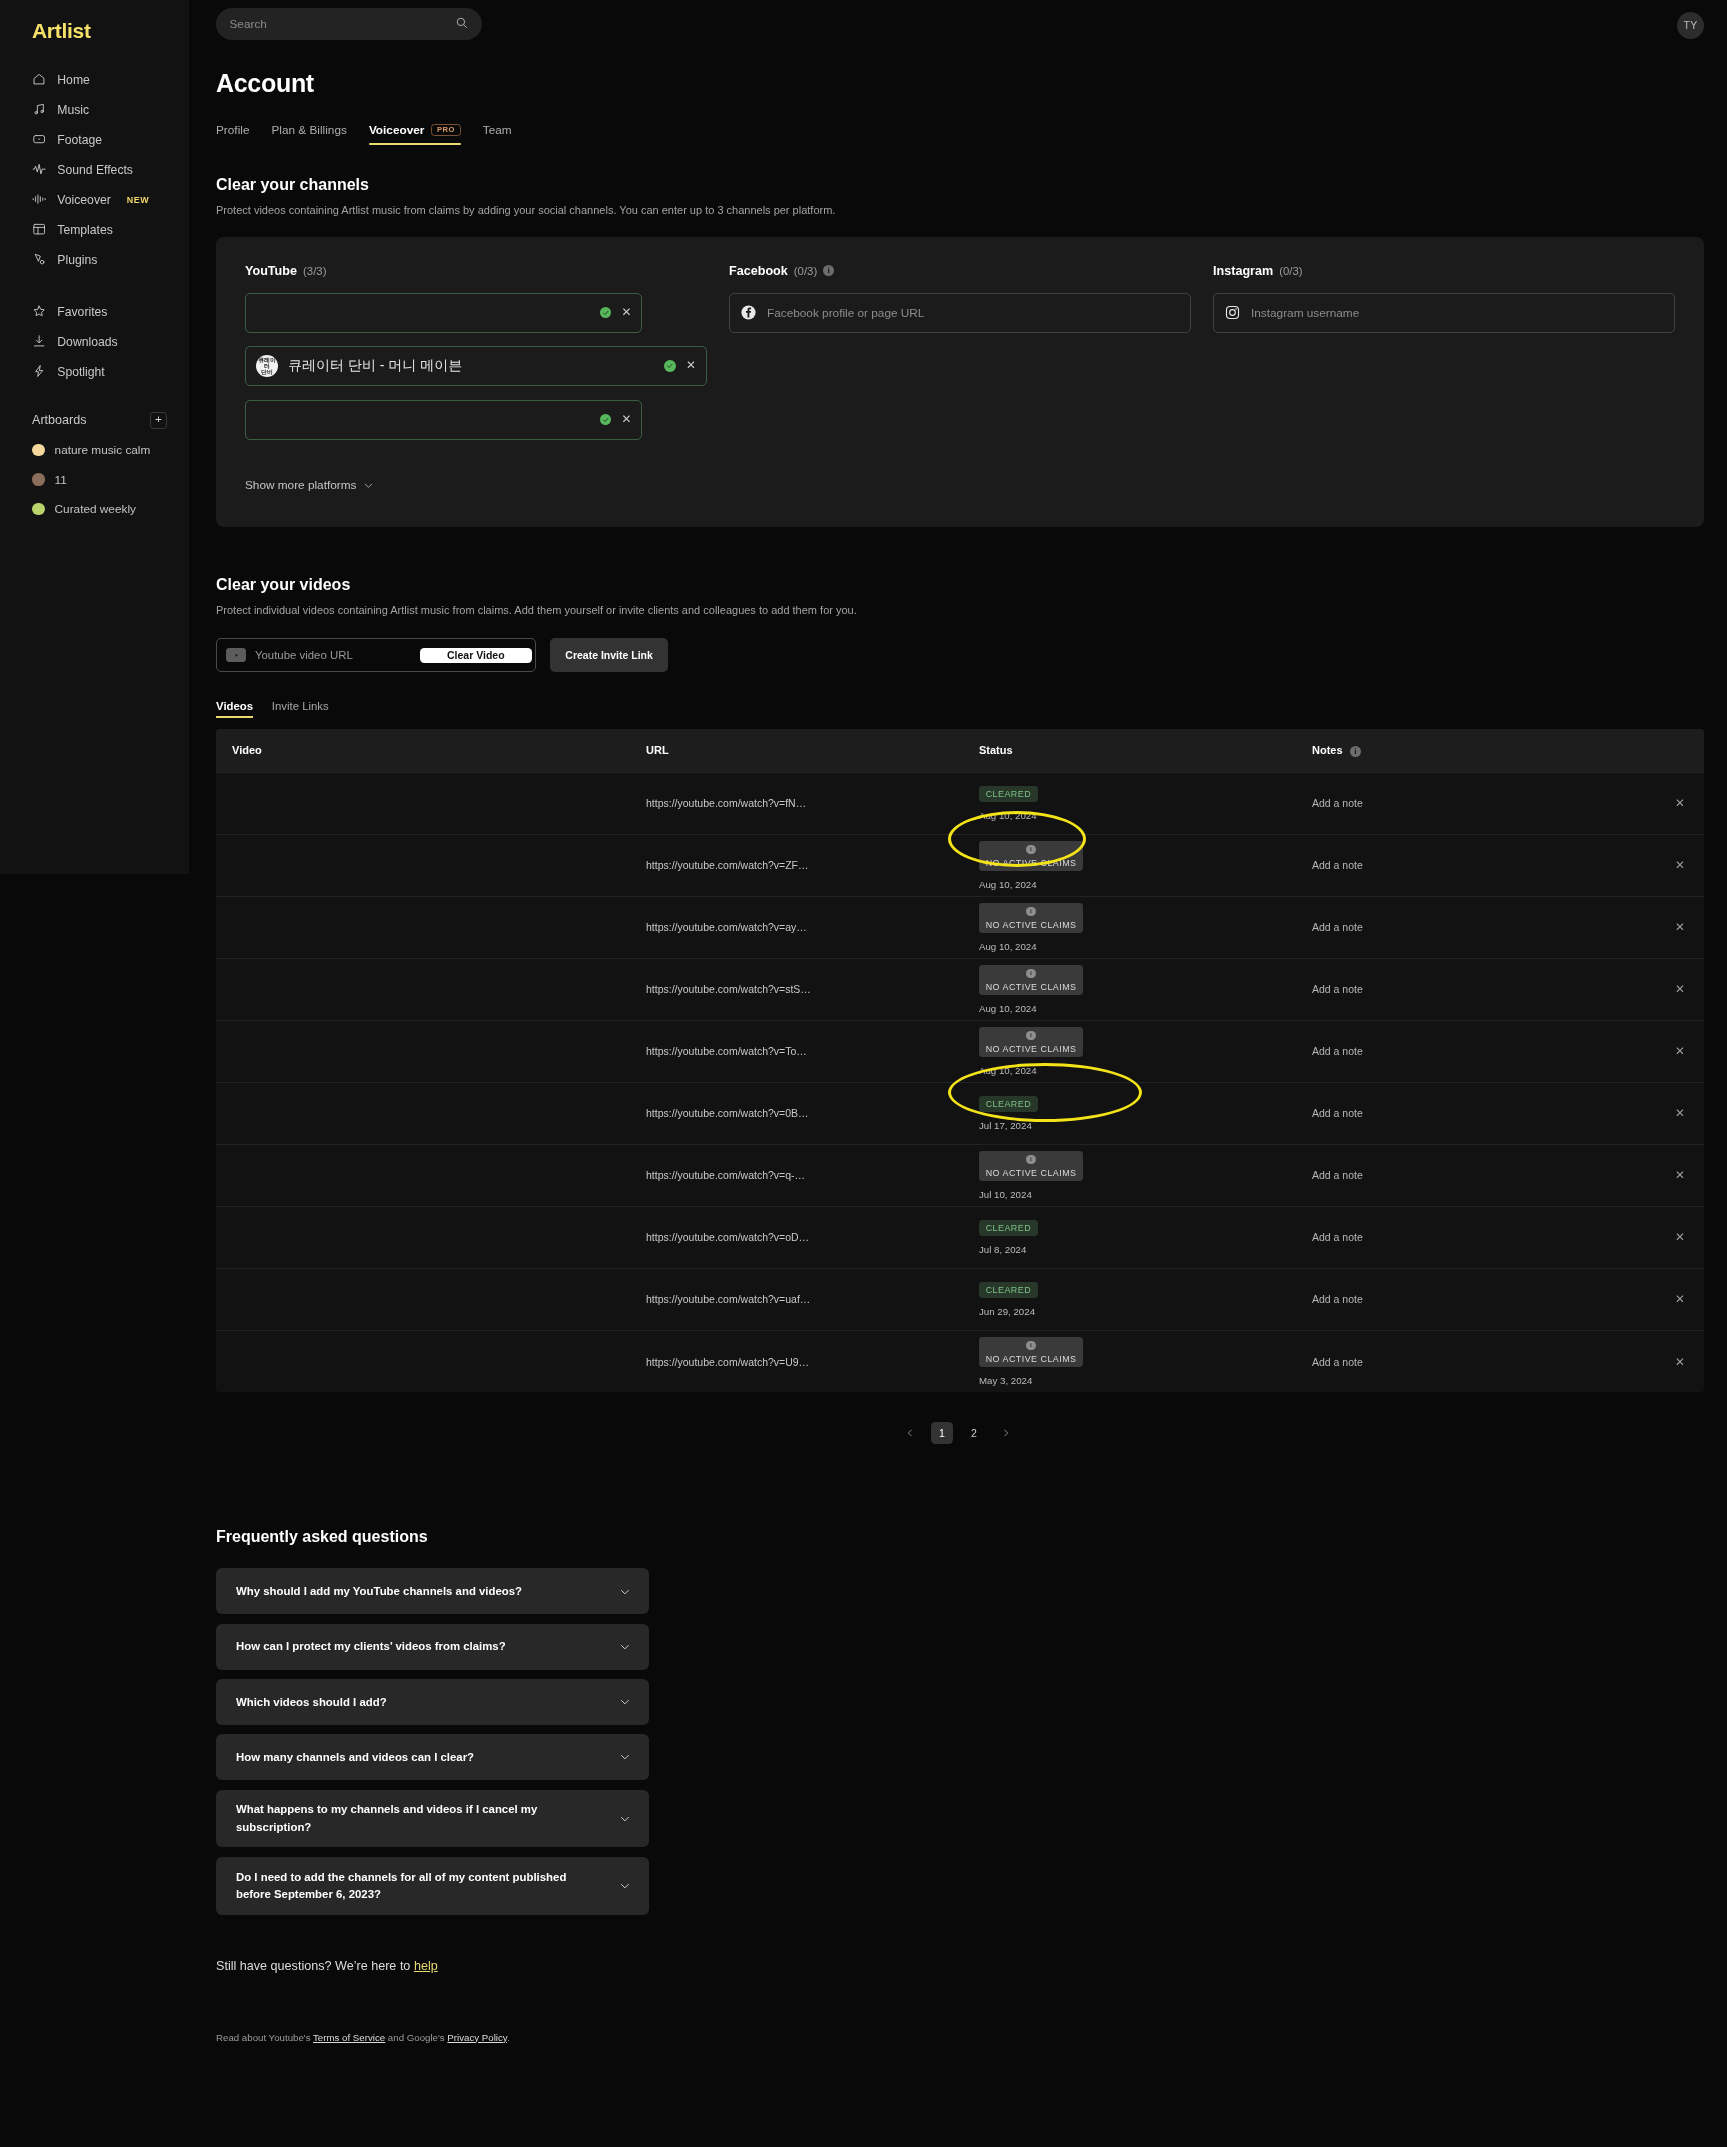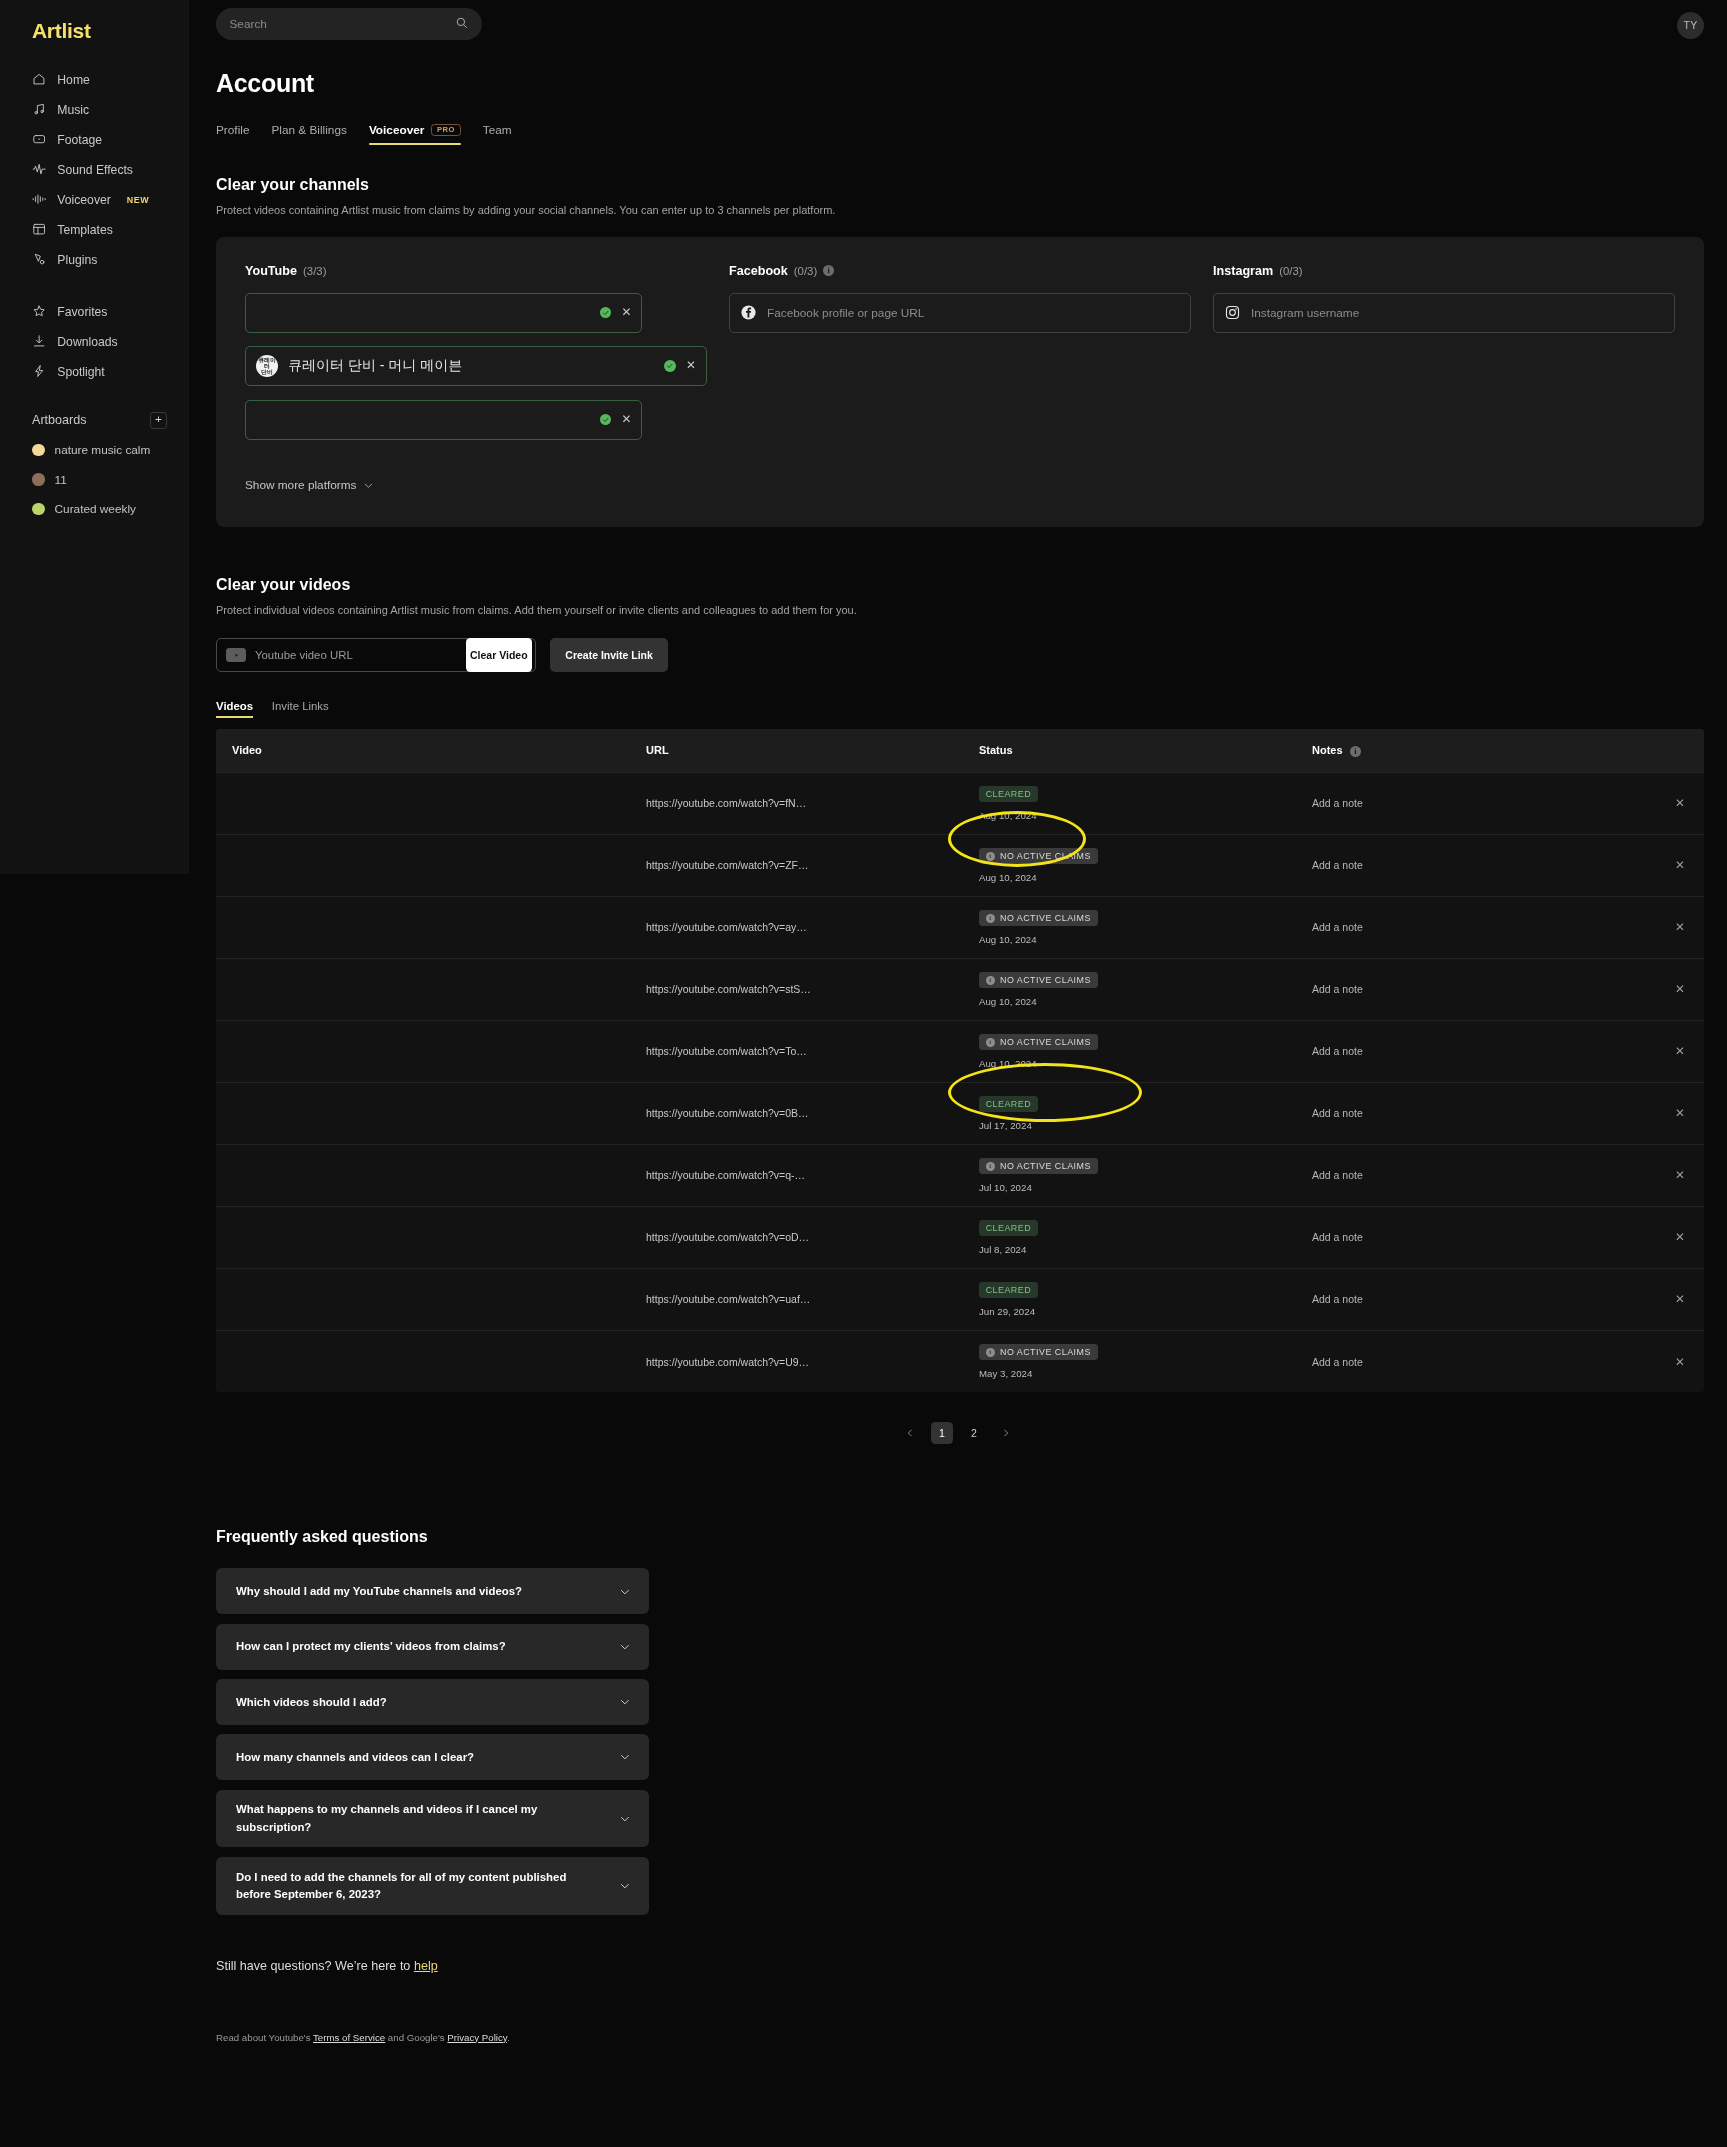--- a/index.html
+++ b/index.html
@@ -149,21 +149,21 @@
   .vid-input-row { display: flex; align-items: center; gap: 14.3px; margin: 22px 0 0 27px; }
   .vid-url-box {
     width: 320px; height: 34px; border: 0.8px solid #4a4a4a; border-radius: 5px;
     display: flex; align-items: center; padding: 0 3.4px 0 9.3px; gap: 9.3px;
   }
   .yt-box { width: 19.4px; height: 13.5px; border-radius: 3.4px; background: #5c5c5c; display:flex; align-items:center; justify-content:center; flex:0 0 19.4px;}
   .yt-box svg { width: 6.7px; height: 6.7px; fill: #1a1a1a; }
   .vid-url-box .ph { flex: 1; font-size: 11.4px; color: #9a9a9a; }
   .clear-video-btn {
     background: #fff; color: #111; font-size: 10.5px; font-weight: 700;
-    border: 0; border-radius: 4.2px; height: 34px; padding: 0 4px; cursor: pointer;
+    border: 0; border-radius: 4.2px; height: 15px; padding: 0 27px; cursor: pointer;
     font-family: inherit;
   }
   .create-invite-btn {
     background: #333333; color: #fff; font-size: 10.5px; font-weight: 700;
     border: 0; border-radius: 5px; height: 34px; padding: 0 15px; cursor: pointer;
     font-family: inherit;
   }
 
   .subtabs { display: flex; gap: 18.6px; margin: 28px 0 0 27px; }
   .subtab { font-size: 11.4px; color: #a8a8a8; padding-bottom: 5.9px; position: relative; cursor: pointer; }
@@ -183,21 +183,21 @@
   .vtable th.c-del { width: 51px; }
   .vtable tbody tr { border-top: 0.8px solid #232323; height: 62px; }
   .vtable tbody td { font-size: 10.5px; color: #c9c9c9; vertical-align: middle; }
   td.c-url { color: #cdcdcd; font-size: 10.5px; }
   .status-cell { display: flex; flex-direction: column; gap: 7.6px; align-items: flex-start; }
   .pill {
     display: inline-flex; align-items: center; gap: 5px;
     font-size: 8.9px; letter-spacing: 0.5px; border-radius: 3.4px; padding: 3.4px 6.7px; line-height: 1;
   }
   .pill.cleared { background: #27382a; color: #7fc487; }
-  .pill.noclaims { background: #3a3a3a; color: #dcdcdc; }
+  .pill.noclaims { background: #3a3a3a; color: #dcdcdc; flex-direction: column; }
   .pill .i {
     width: 9.3px; height: 9.3px; border-radius: 50%; background: #8e8e8e; color: #3a3a3a;
     display:inline-flex; align-items:center; justify-content:center; font-size:6.7px; font-weight:700;
     font-family:"Liberation Serif", serif;
   }
   .status-date { font-size: 9.7px; color: #bcbcbc; }
   .note-link { font-size: 10.5px; color: #b6b6b6; cursor: pointer; }
   .row-x { color: #9f9f9f; font-size: 11.8px; cursor: pointer; text-align: left; }
 
   

